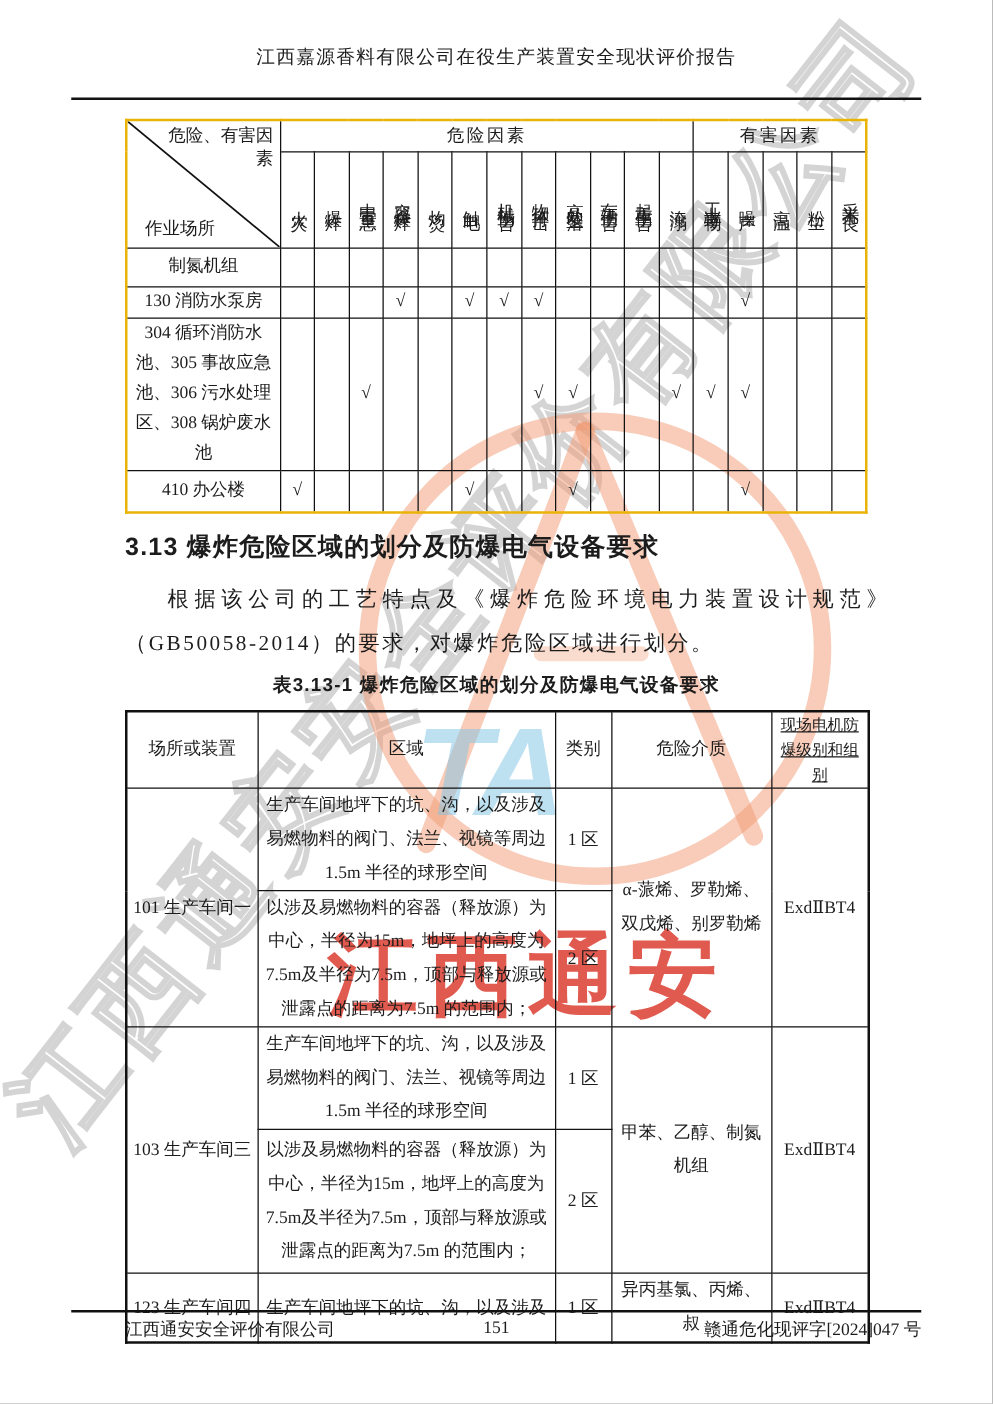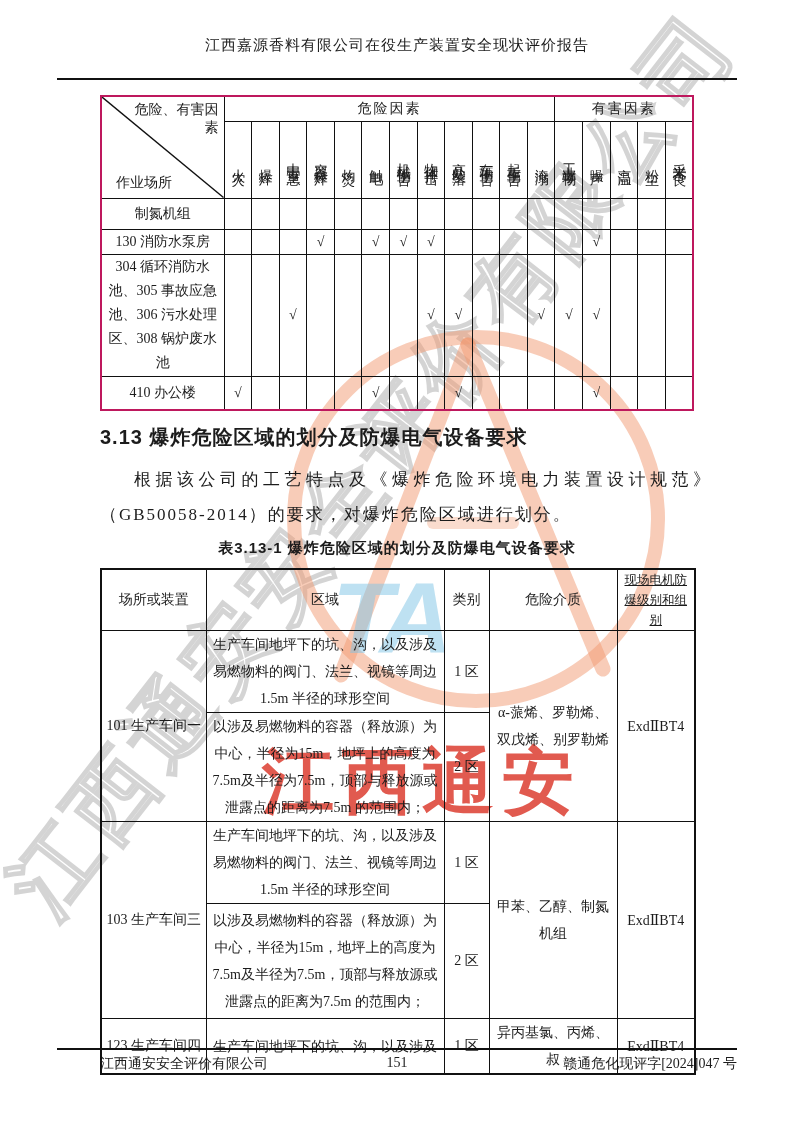--- a/index.html
+++ b/index.html
@@ -28,21 +28,21 @@
       font-size:15px;letter-spacing:1px;}
   .header-rule{position:absolute;top:78px;left:57px;right:57px;border-top:2px solid #111;}
   .doc-footer{position:absolute;top:1048px;left:57px;right:57px;border-top:2px solid #111;
       font-size:14px;padding-top:5px;}
   .doc-footer .fl{position:absolute;left:43px;top:5px;}
   .doc-footer .fc{position:absolute;left:0;right:0;top:5px;text-align:center;}
   .doc-footer .fr{position:absolute;right:0;top:5px;}
 
   
   table{border-collapse:collapse;table-layout:fixed;background:transparent;}
-  .t1{position:absolute;top:95px;left:100px;width:594px;border:2px solid #be185d;}
+  .t1{position:absolute;top:95px;left:100px;width:594px;border:2px solid #eab308;}
   .t1 td{border:1px solid #111;padding:0;text-align:center;vertical-align:middle;
          font-size:14px;overflow:hidden;}
   .t1 .corner{position:relative;}
   .t1 .corner svg{position:absolute;inset:0;width:100%;height:100%;}
   .corner-top{position:absolute;top:4px;right:5px;width:92px;text-align:right;
       font-size:14px;line-height:18px;}
   .corner-bottom{position:absolute;bottom:6px;left:14px;font-size:14px;margin-top:47px;}
   .groupcell{font-size:14px;letter-spacing:2px;}
   .vlabel{display:inline-block;writing-mode:vertical-rl;text-orientation:upright;
       line-height:1;letter-spacing:3px;font-size:14px;}

